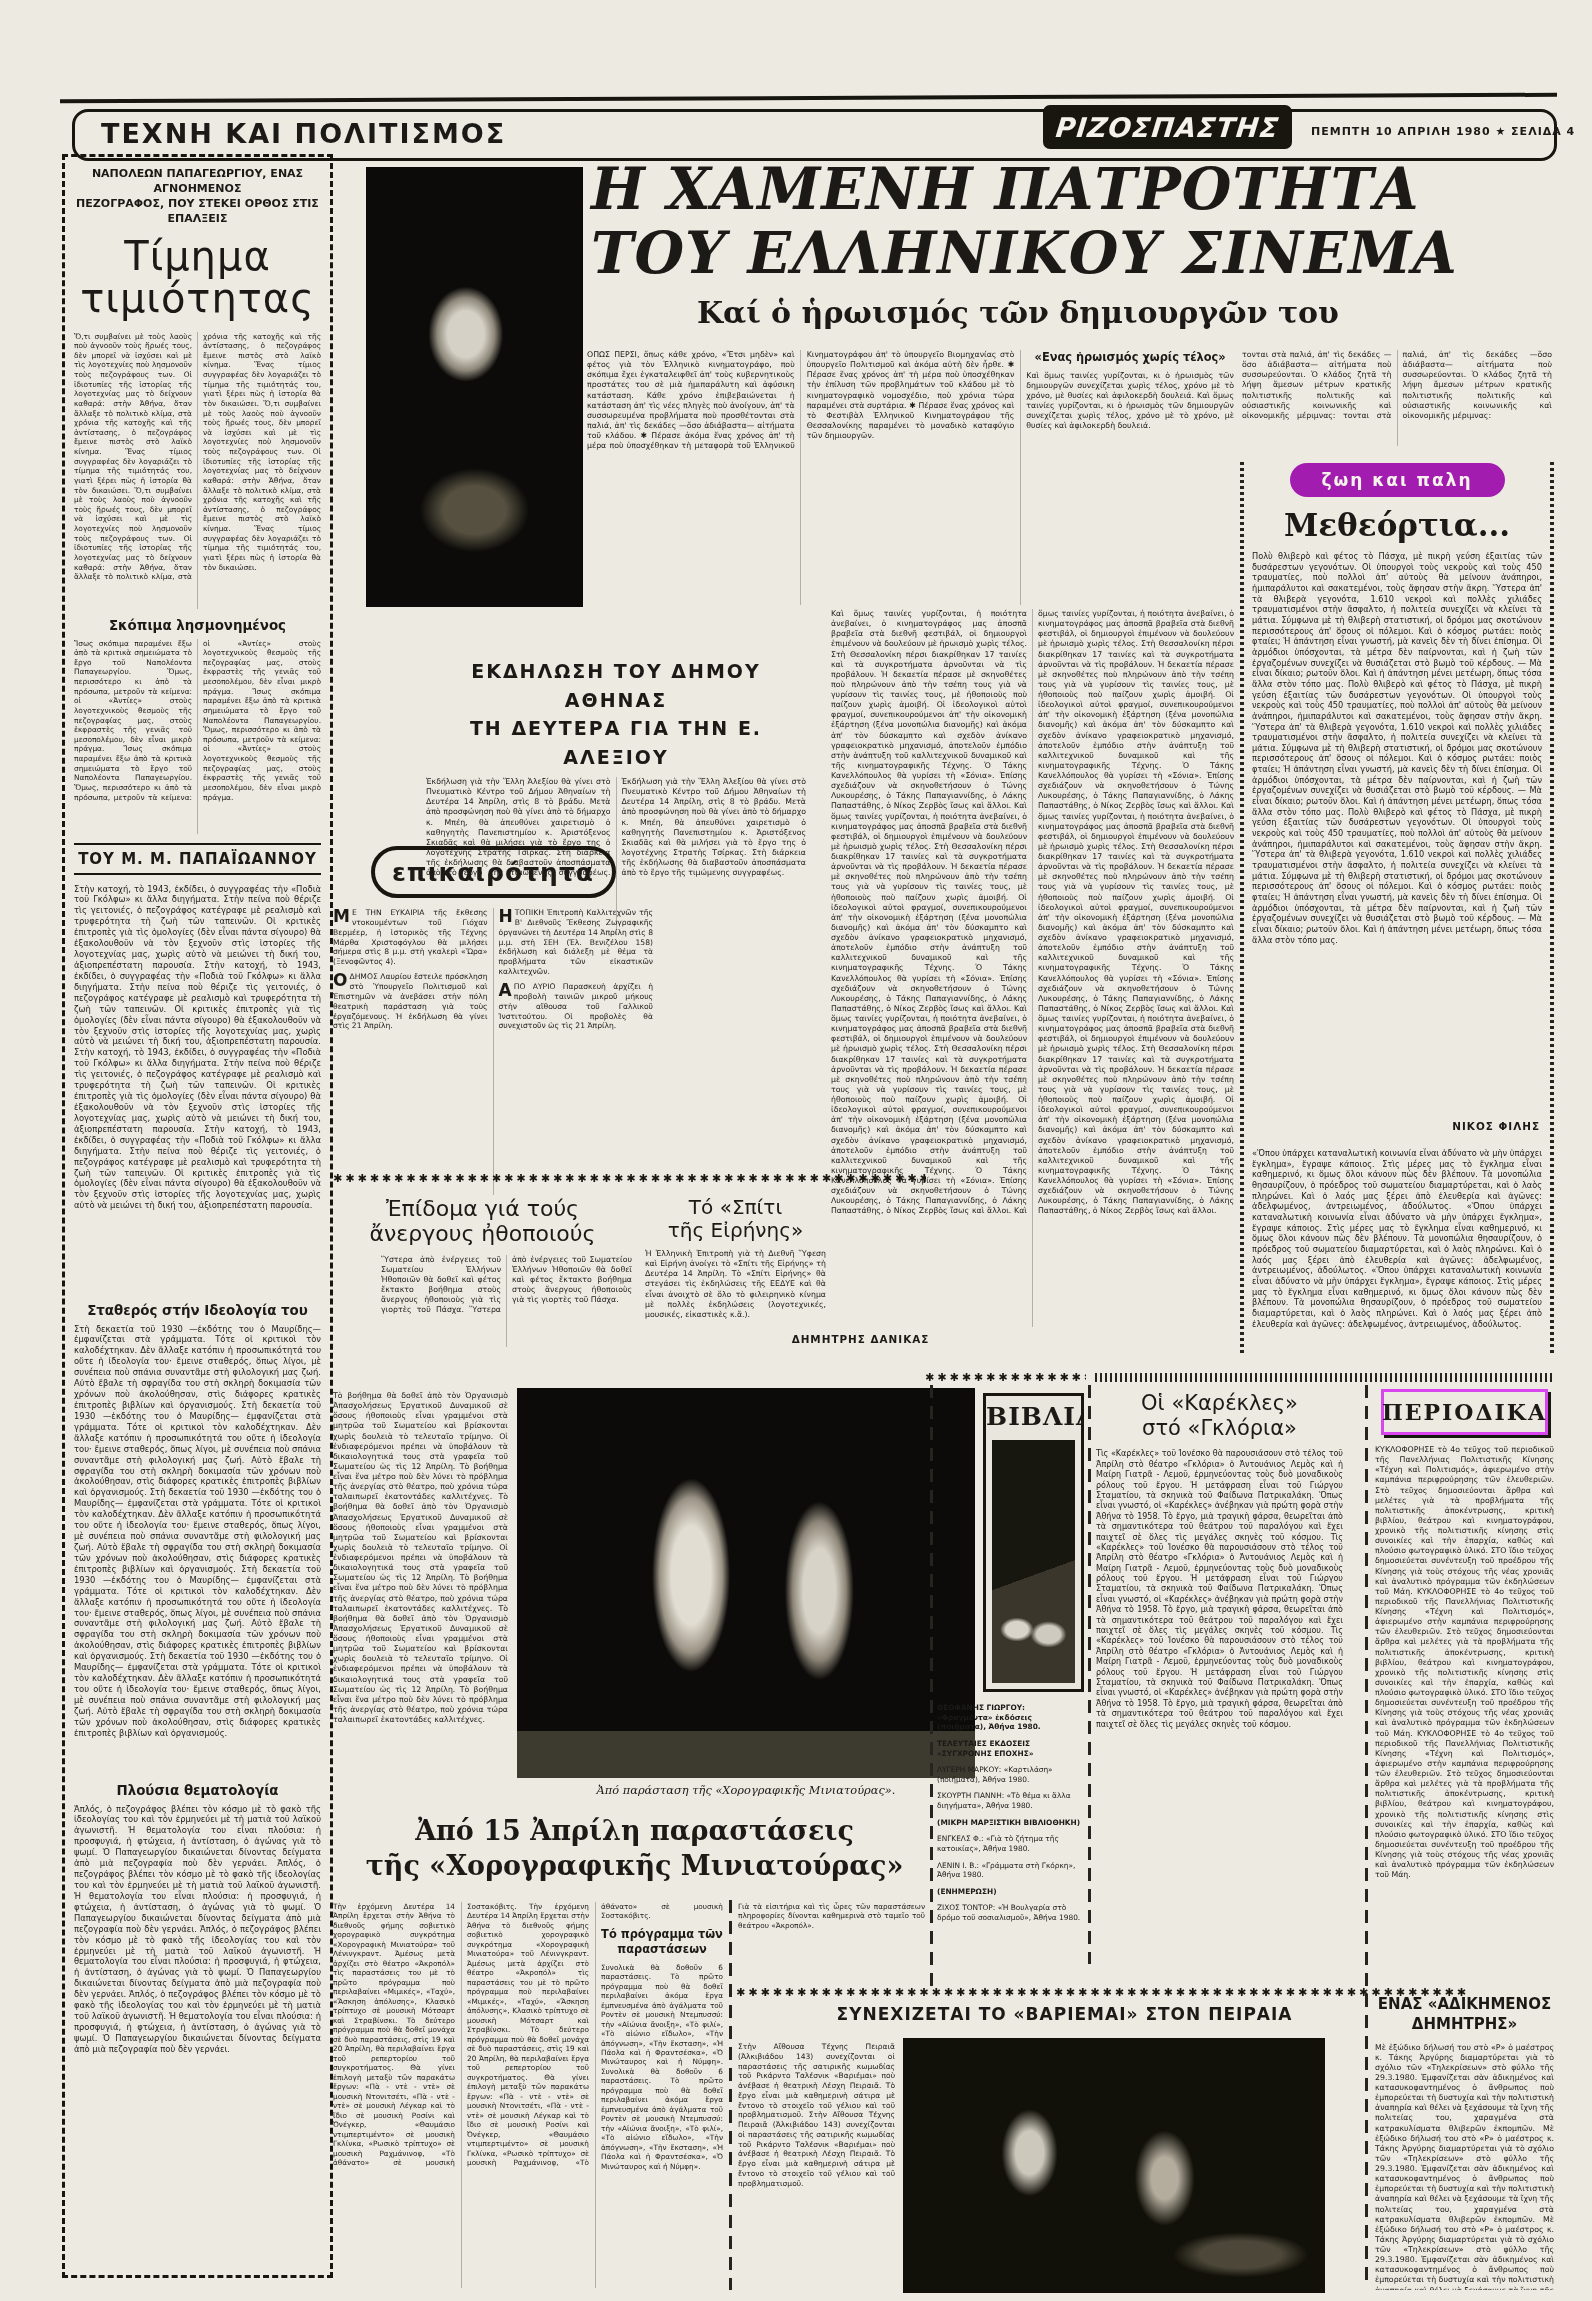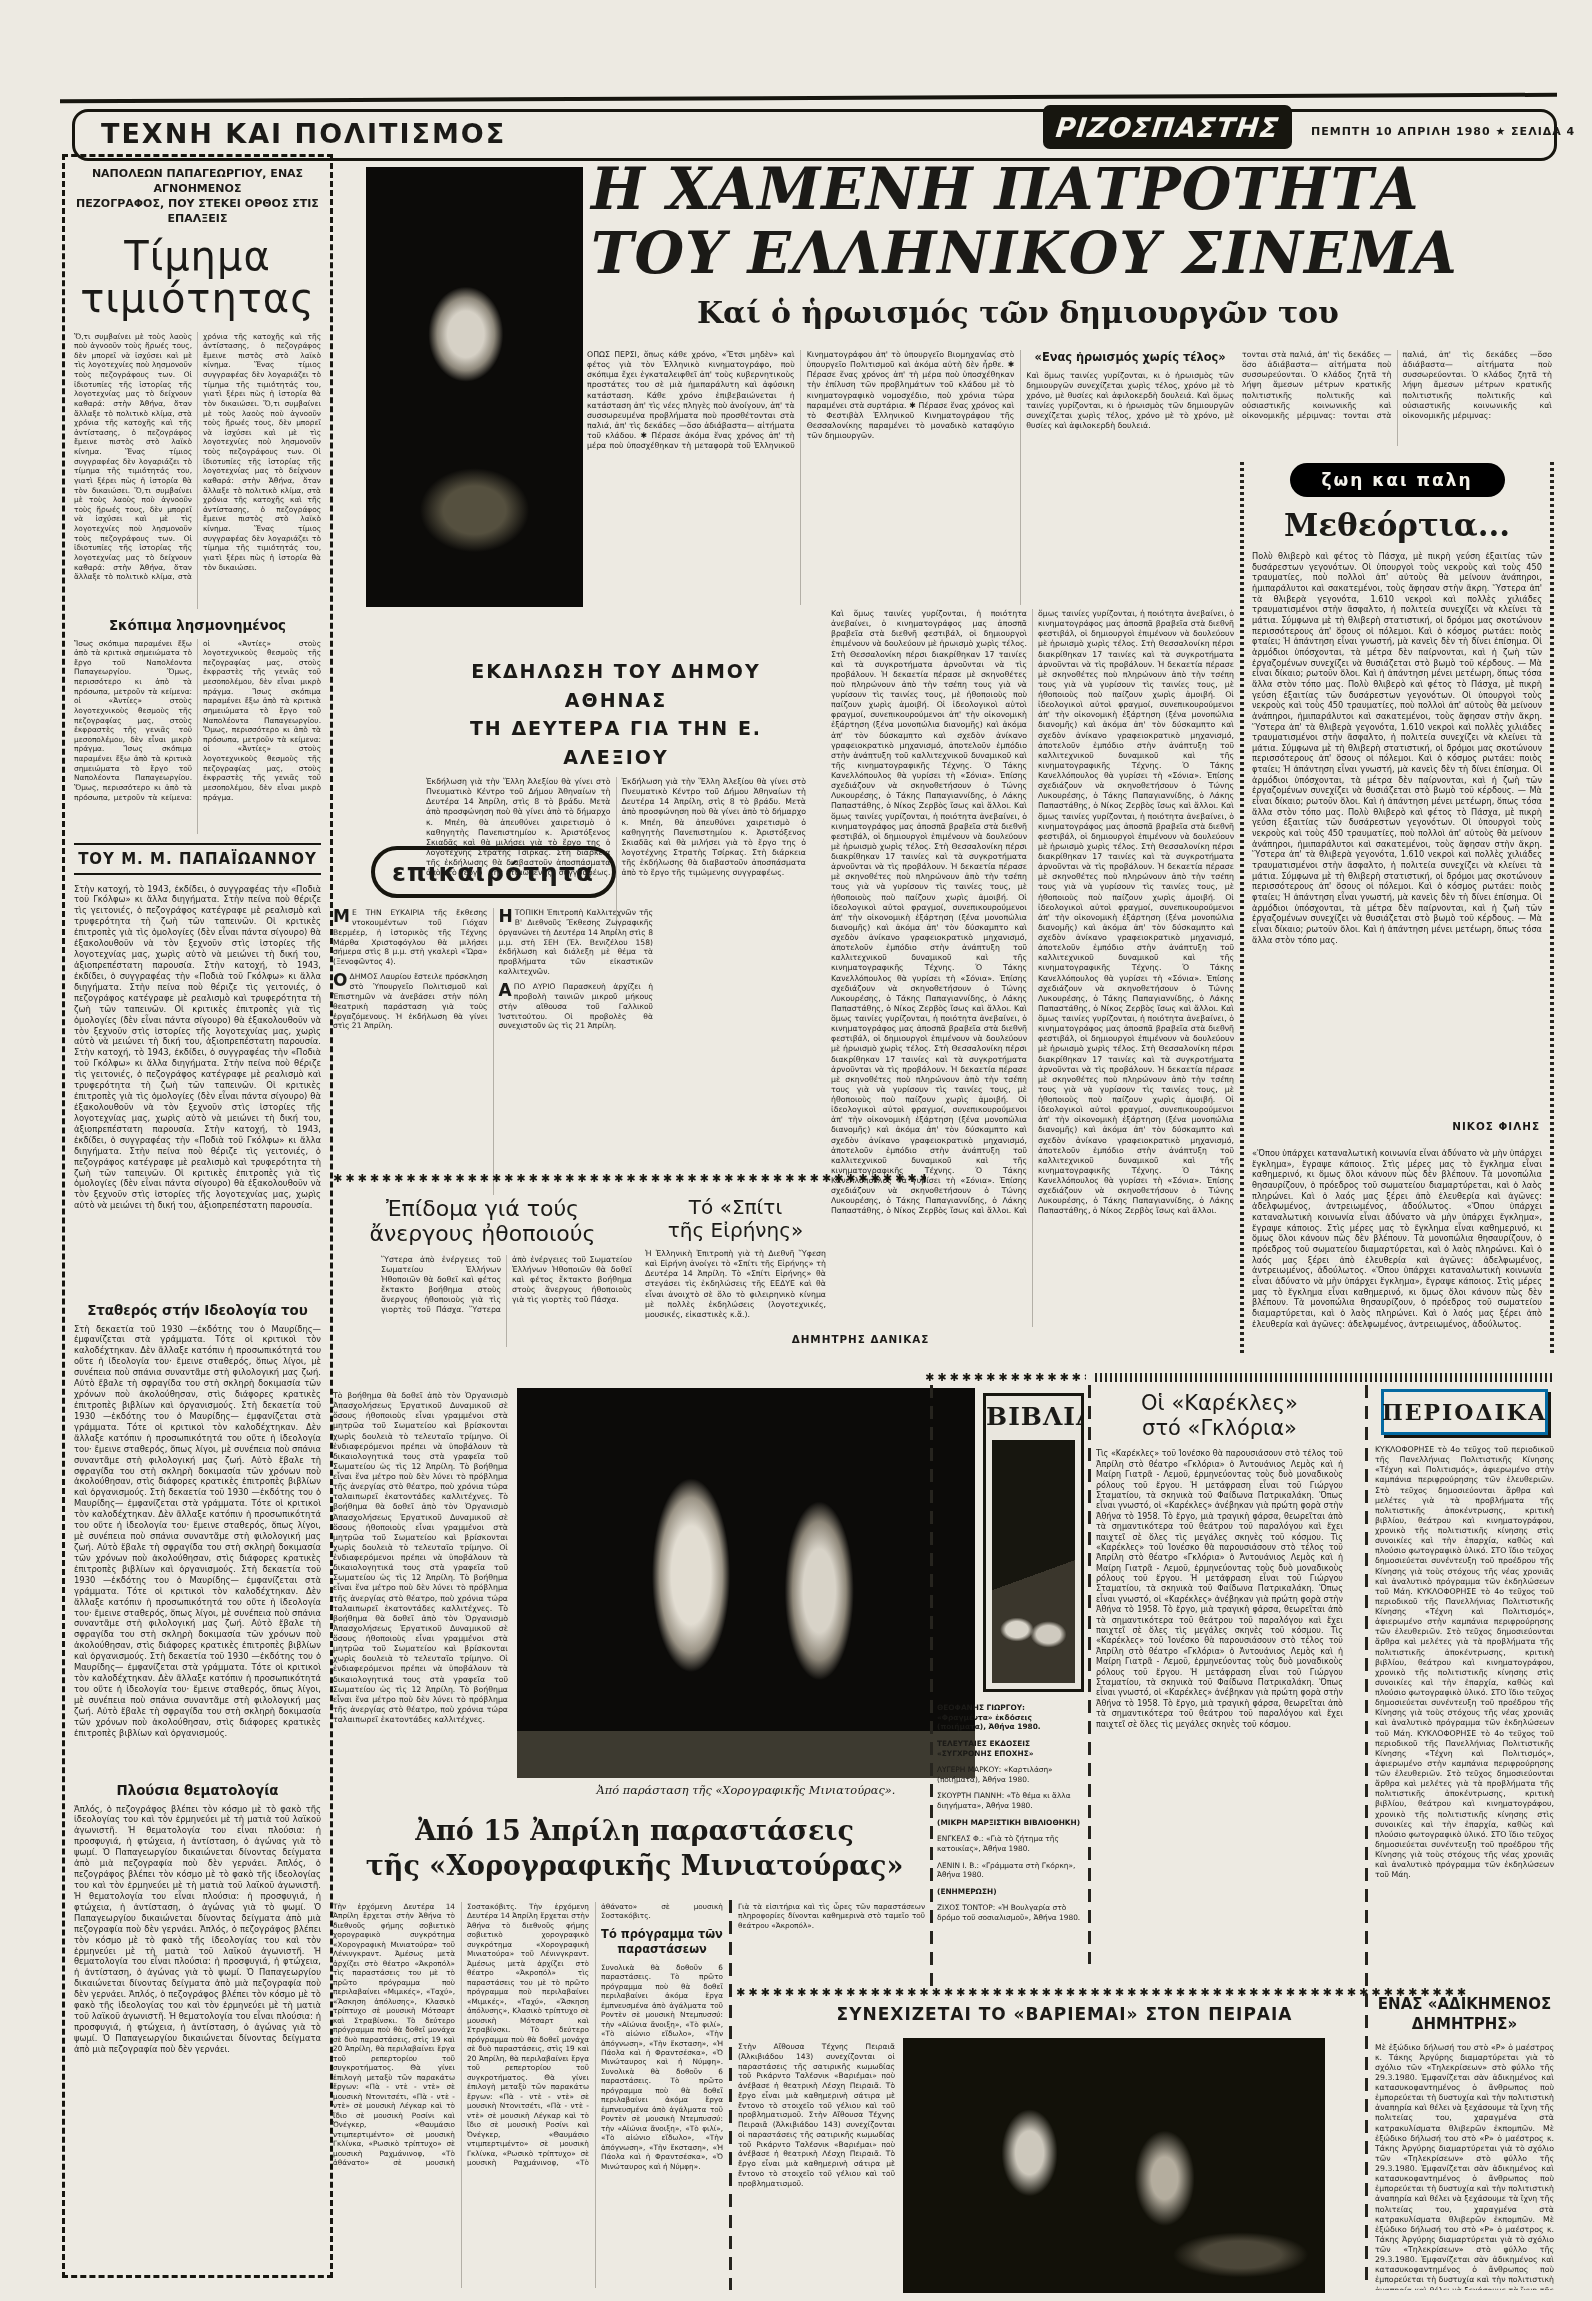--- a/index.html
+++ b/index.html
@@ -35,30 +35,30 @@
   .main-head{font-family:"DejaVu Serif",serif;font-style:italic;font-weight:bold;font-size:57px;line-height:1.12;letter-spacing:1px;}
   .main-sub{font-family:"DejaVu Serif",serif;font-weight:bold;font-size:30px;}
   .crosshead{font-size:11.4px;font-weight:bold;text-align:center;margin:6px 0;}
   .sig{font-size:10.4px;font-weight:bold;letter-spacing:1px;}
   
   .pill-outline{border:4px solid #17160f;border-radius:26px;font-size:25px;font-weight:bold;
                 display:flex;align-items:center;justify-content:center;letter-spacing:1px;}
   .dropcap{float:left;font-size:17px;font-weight:bold;line-height:1;padding-right:2px;}
   
   .side-box{box-sizing:border-box;padding:8px 12px;overflow:hidden;}
-  .pill-black{background:#000000;border-radius:18px;color:#f4f2ea;font-size:17px;font-weight:bold;
+  .pill-black{background:#a21caf;border-radius:18px;color:#f4f2ea;font-size:17px;font-weight:bold;
               display:flex;align-items:center;justify-content:center;letter-spacing:2px;}
   .metheortia{font-size:31px;font-weight:bold;}
   
   .h-ekdilosi{font-size:19px;font-weight:bold;letter-spacing:2px;line-height:1.5;}
   .h-mid{font-size:22px;font-weight:500;line-height:1.15;}
   .h-sm{font-size:20px;font-weight:500;line-height:1.15;}
   .h-dance{font-family:"DejaVu Serif",serif;font-size:27px;font-weight:bold;line-height:1.3;}
   .h-karekles{font-size:21px;font-weight:500;line-height:1.2;}
-  .periodika-box{border:3px solid #0369a1;box-shadow:3px 3px 0 #17160f;font-family:"DejaVu Serif",serif;
+  .periodika-box{border:3px solid #d946ef;box-shadow:3px 3px 0 #17160f;font-family:"DejaVu Serif",serif;
                  font-size:22px;font-weight:bold;letter-spacing:2px;display:flex;align-items:center;justify-content:center;}
   .h-variemai{font-size:17px;font-weight:bold;letter-spacing:1px;}
   .h-maestros{font-size:15px;font-weight:bold;line-height:1.35;}
   .caption{font-family:"DejaVu Serif",serif;font-style:italic;font-size:11.4px;}
   .books-entry{font-size:7.4px;line-height:1.3;margin:0 0 7px 0;text-align:left;}
   .vivlia-box{border:3px solid #17160f;background:#e9e6de;box-sizing:border-box;overflow:hidden;}
   .vivlia-label{font-family:"DejaVu Serif",serif;font-weight:bold;font-size:25px;letter-spacing:1px;text-align:center;margin-top:6px;}
   .vivlia-art{position:absolute;left:6px;right:6px;bottom:6px;top:44px;
       background:radial-gradient(ellipse 28px 20px at 30% 78%, #d8d4c9 0 40%, transparent 60%),
                  radial-gradient(ellipse 30px 22px at 68% 80%, #cfcabf 0 40%, transparent 60%),

